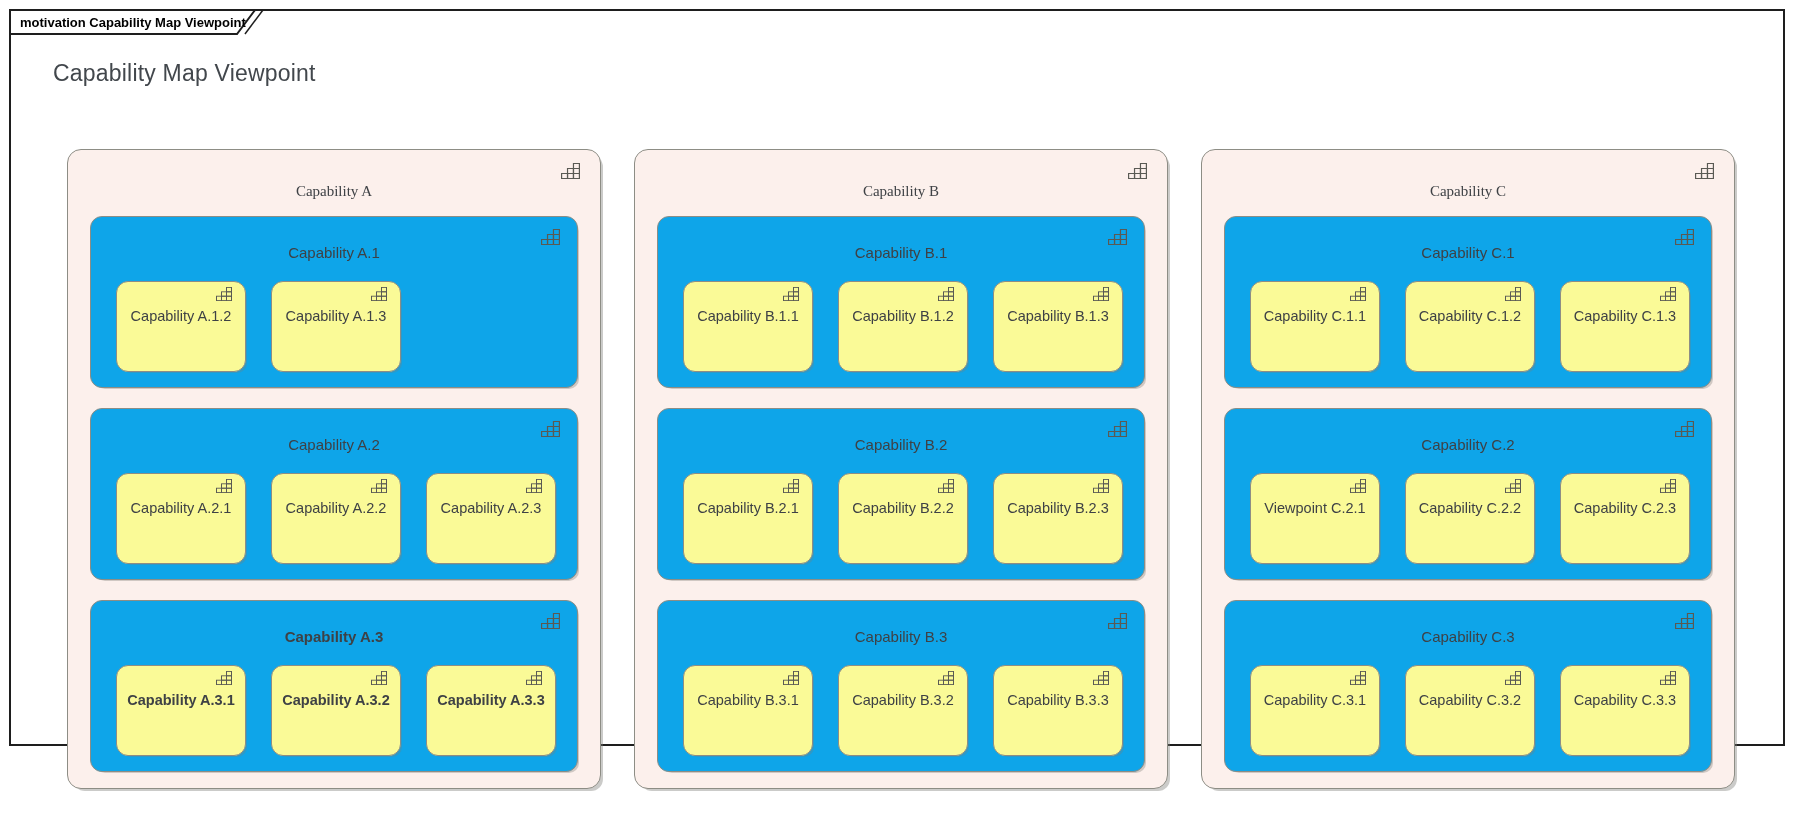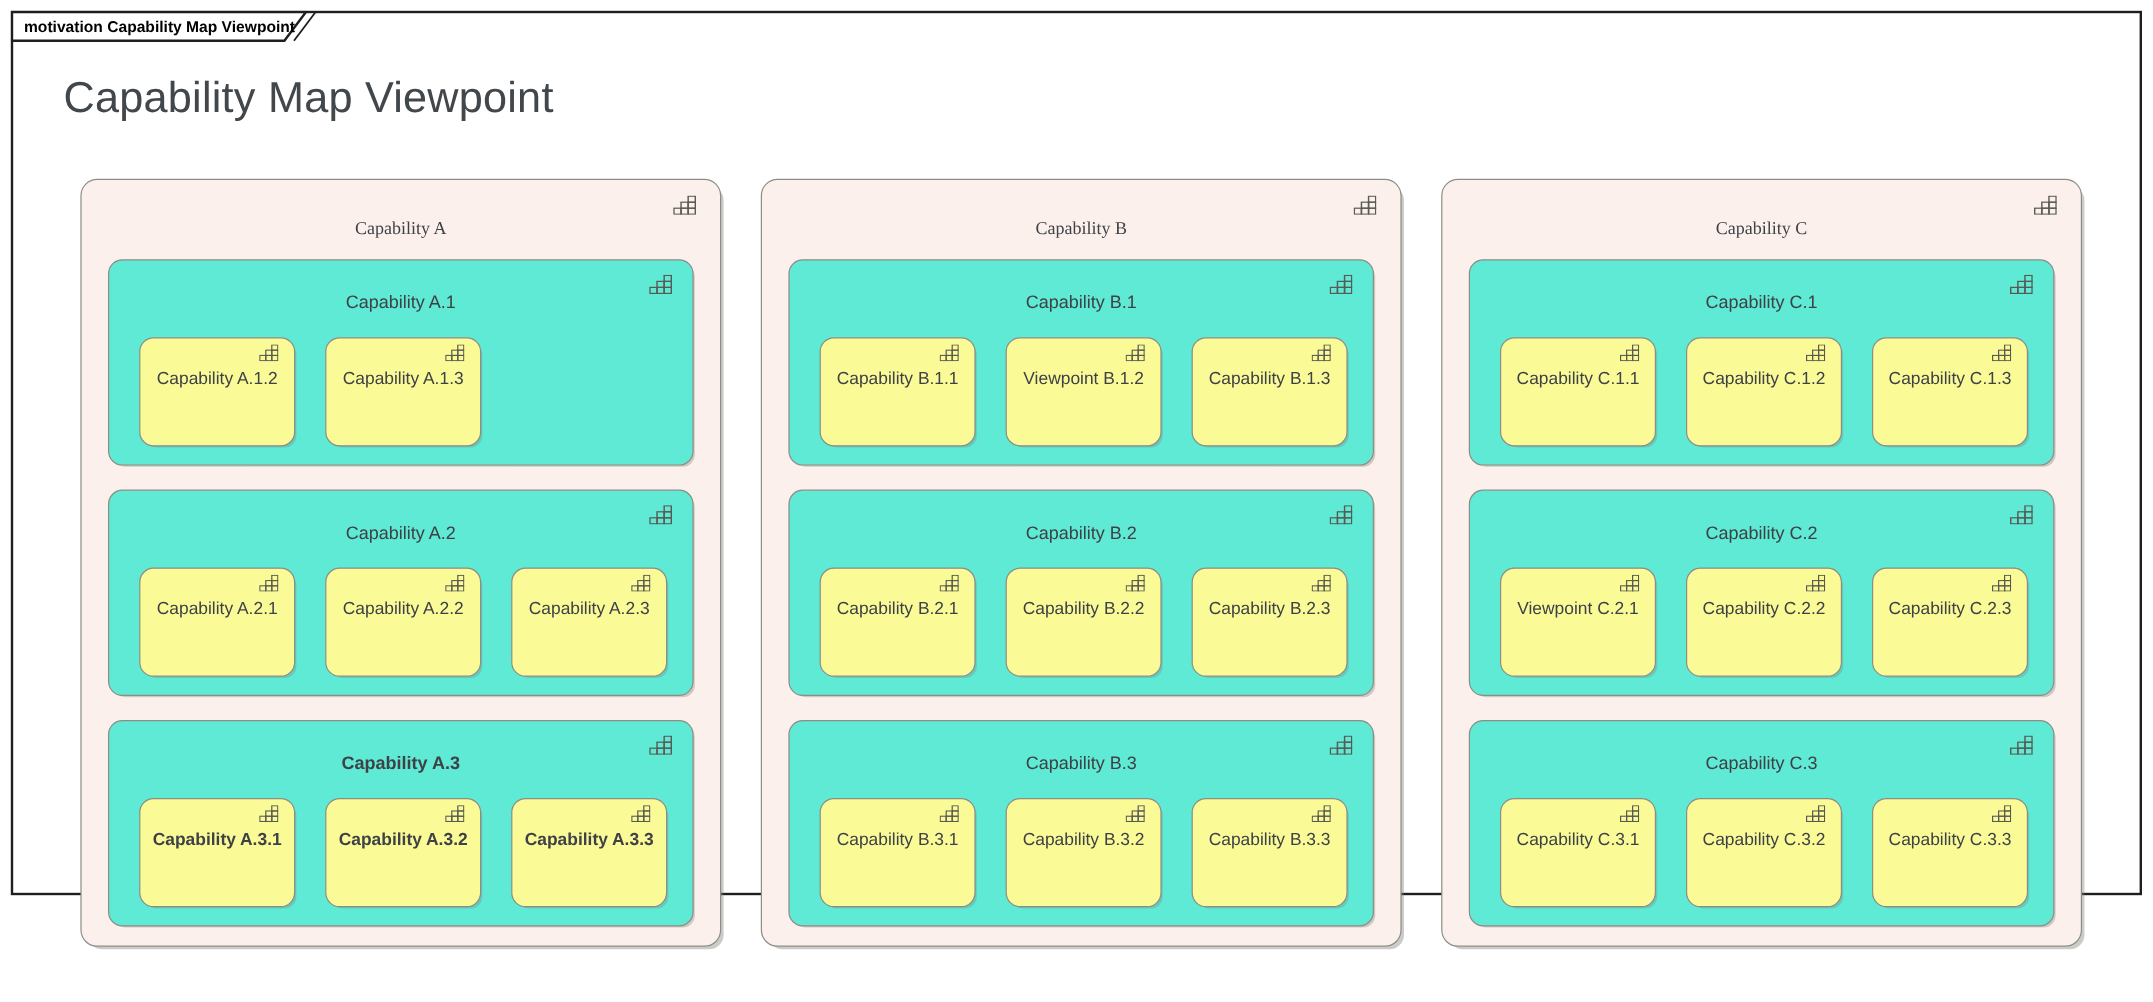--- a/index.html
+++ b/index.html
@@ -11,34 +11,34 @@
     position:absolute;left:9px;top:9px;width:1776px;height:737px;
     border:2px solid #1e1e1e;box-sizing:border-box;background:#ffffff;
   }
   .tab-svg{position:absolute;left:-2px;top:-2px;}
   .tab-label{
     position:absolute;left:9px;top:4px;width:240px;
     font-size:13px;font-weight:bold;color:#000000;white-space:nowrap;
   }
   .diagram-title{
     position:absolute;left:42px;top:49px;margin:0;
-    font-size:36px;font-weight:400;color:#42474C;letter-spacing:0.2px;
+    font-size:23px;font-weight:400;color:#42474C;letter-spacing:0.2px;
   }
   .map{
     position:absolute;left:56px;top:138px;
     display:flex;gap:33px;
   }
   .cap-group{
     position:relative;width:534px;height:640px;box-sizing:border-box;
     background:#FCF0EC;border:1.5px solid #8D8D85;border-radius:14px;
     box-shadow:4px 4px 0 -2px rgba(125,125,120,0.40);
   }
   .cap-subgroup{
     position:absolute;left:22px;width:488px;height:172px;box-sizing:border-box;
-    background:#5eead4;border:1.5px solid #8D8D85;border-radius:12px;
+    background:#0ea5e9;border:1.5px solid #8D8D85;border-radius:12px;
     box-shadow:3px 3px 0 -2px rgba(125,125,120,0.35);
   }
   .leaf-row{
     position:absolute;left:25px;top:64px;display:flex;gap:25px;
   }
   .cap-leaf{
     position:relative;width:130px;height:91px;box-sizing:border-box;
     background:#FAFA97;border:1.5px solid #8D8D85;border-radius:12px;
     box-shadow:3px 3px 0 -2px rgba(125,125,120,0.30);
   }
@@ -241,21 +241,21 @@
             </div>
             <div class="cap-leaf">
               <svg class="cap-icon" viewBox="0 0 16 16" width="16" height="14" preserveAspectRatio="none">
                 <rect x="0.5" y="10.5" width="5" height="5"></rect>
                 <rect x="5.5" y="10.5" width="5" height="5"></rect>
                 <rect x="10.5" y="10.5" width="5" height="5"></rect>
                 <rect x="5.5" y="5.5" width="5" height="5"></rect>
                 <rect x="10.5" y="5.5" width="5" height="5"></rect>
                 <rect x="10.5" y="0.5" width="5" height="5"></rect>
               </svg>
-              <div class="leaf-label">Viewpoint B.1.2</div>
+              <div class="leaf-label">Capability B.1.2</div>
             </div>
             <div class="cap-leaf">
               <svg class="cap-icon" viewBox="0 0 16 16" width="16" height="14" preserveAspectRatio="none">
                 <rect x="0.5" y="10.5" width="5" height="5"></rect>
                 <rect x="5.5" y="10.5" width="5" height="5"></rect>
                 <rect x="10.5" y="10.5" width="5" height="5"></rect>
                 <rect x="5.5" y="5.5" width="5" height="5"></rect>
                 <rect x="10.5" y="5.5" width="5" height="5"></rect>
                 <rect x="10.5" y="0.5" width="5" height="5"></rect>
               </svg>

